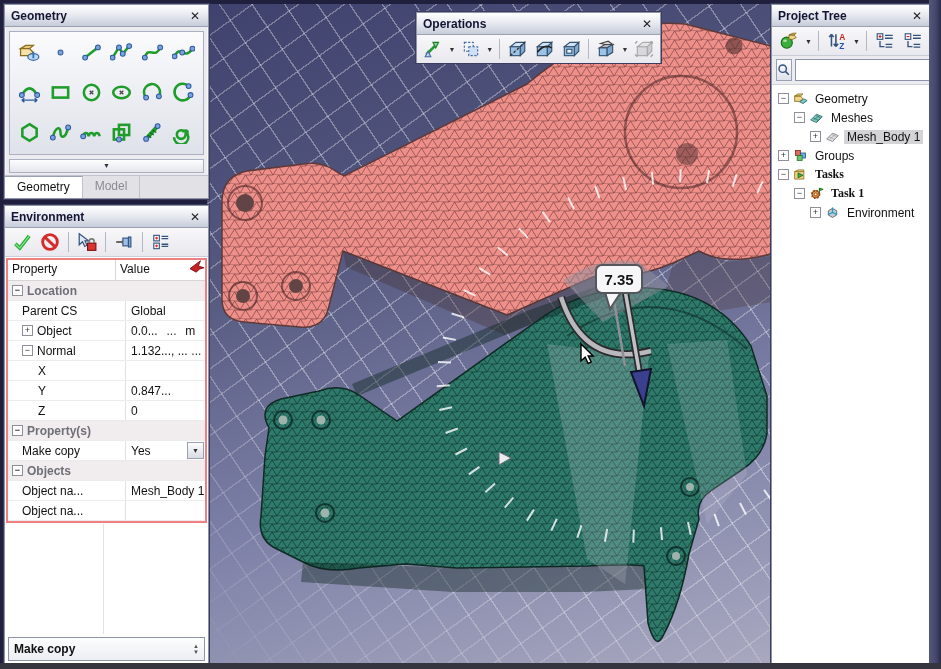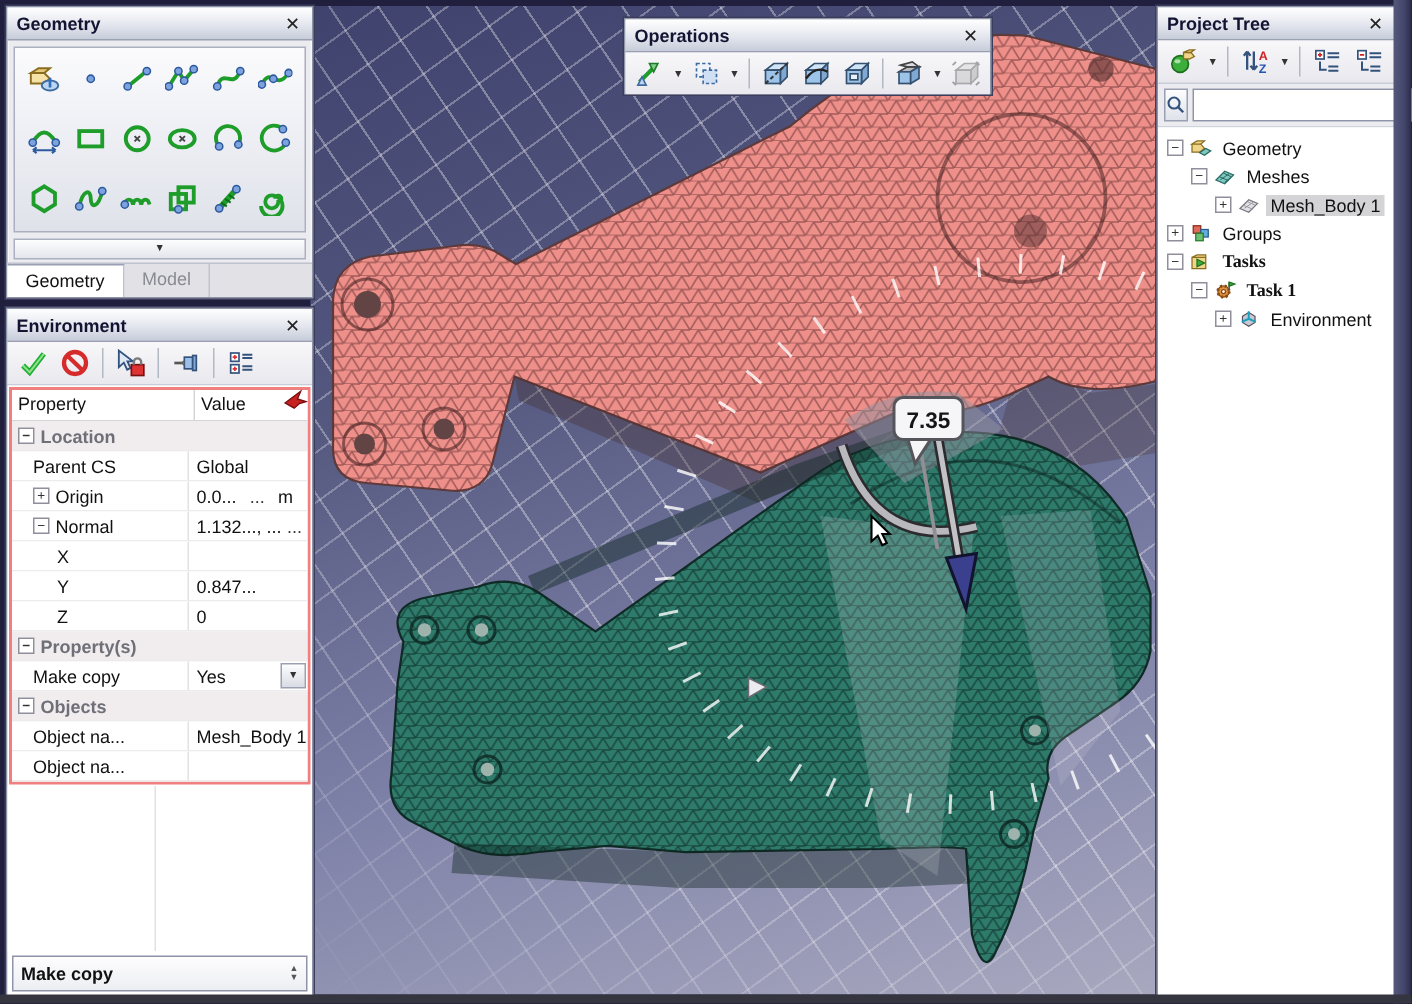--- a/index.html
+++ b/index.html
@@ -47,21 +47,21 @@
   .scroll-strip{height:12px;margin:0 4px 2px;border:1px solid #aab0c0;background:linear-gradient(#fdfdfe,#e4e6ec);text-align:center;font-size:7px;line-height:11px;color:#333;}
   .tabs{height:22px;display:flex;background:#e2e2e6;border-top:1px solid #bfc3cf;}
   .tab{padding:3px 12px;border-right:1px solid #bfc3cf;color:#8a8a93;}
   .tab.active{background:#fff;color:#111;font-weight:normal;border-top:1px solid #9aa0b2;}
   
   #construction-panel{left:4px;top:205px;width:203px;height:458px;}
   #con-body{flex:1;background:#fff;position:relative;display:flex;flex-direction:column;overflow:hidden;}
   #con-grid-wrap{border:2px solid #f08080;margin:1px;}
   .grid-hdr{display:flex;height:20px;border-bottom:1px solid #d6d6d6;background:#fff;}
   .grid-hdr div{padding:2px 4px;}
-  .gcol1{width:122px;border-right:1px solid #d6d6d6;box-sizing:border-box;}
+  .gcol1{width:108px;border-right:1px solid #d6d6d6;box-sizing:border-box;}
   .gcol2{flex:1;}
   .prow{display:flex;height:19px;align-items:center;border-bottom:1px solid #ececec;background:#fff;}
   .prow.section{background:#f1edef;color:#6f6f77;font-weight:bold;}
   .pcell-l{width:118px;box-sizing:border-box;border-right:1px solid #e2e2e2;display:flex;align-items:center;height:100%;padding-left:4px;overflow:hidden;white-space:nowrap;}
   .pcell-r{flex:1;display:flex;align-items:center;height:100%;padding-left:5px;overflow:hidden;white-space:nowrap;position:relative;justify-content:center;}
   .prow.section .pcell-l{border-right:none;width:auto;flex:1;}
   .expander{width:11px;height:11px;flex:0 0 11px;border:1px solid #8f8f9b;background:#fff;color:#333;
     font-size:9px;line-height:9px;text-align:center;margin-right:4px;box-sizing:border-box;}
   .val-extra{width:28px;text-align:center;color:#333;}
   .val-unit{width:20px;text-align:left;}
@@ -510,21 +510,21 @@
               <span>Parent CS</span>
             </div>
             <div class="pcell-r">
               <span style="flex: 1 1 0%;">Global</span>
             </div>
           </div>
           <div class="prow">
             <div class="pcell-l">
               <span style="width: 10px; flex: 0 0 auto;"></span>
               <span class="expander">+</span>
-              <span>Origin</span>
+              <span>Object</span>
             </div>
             <div class="pcell-r">
               <span style="flex: 1 1 0%;">0.0...</span>
               <span class="val-extra">...</span>
               <span class="val-unit">m</span>
             </div>
           </div>
           <div class="prow">
             <div class="pcell-l">
               <span style="width: 10px; flex: 0 0 auto;"></span>

